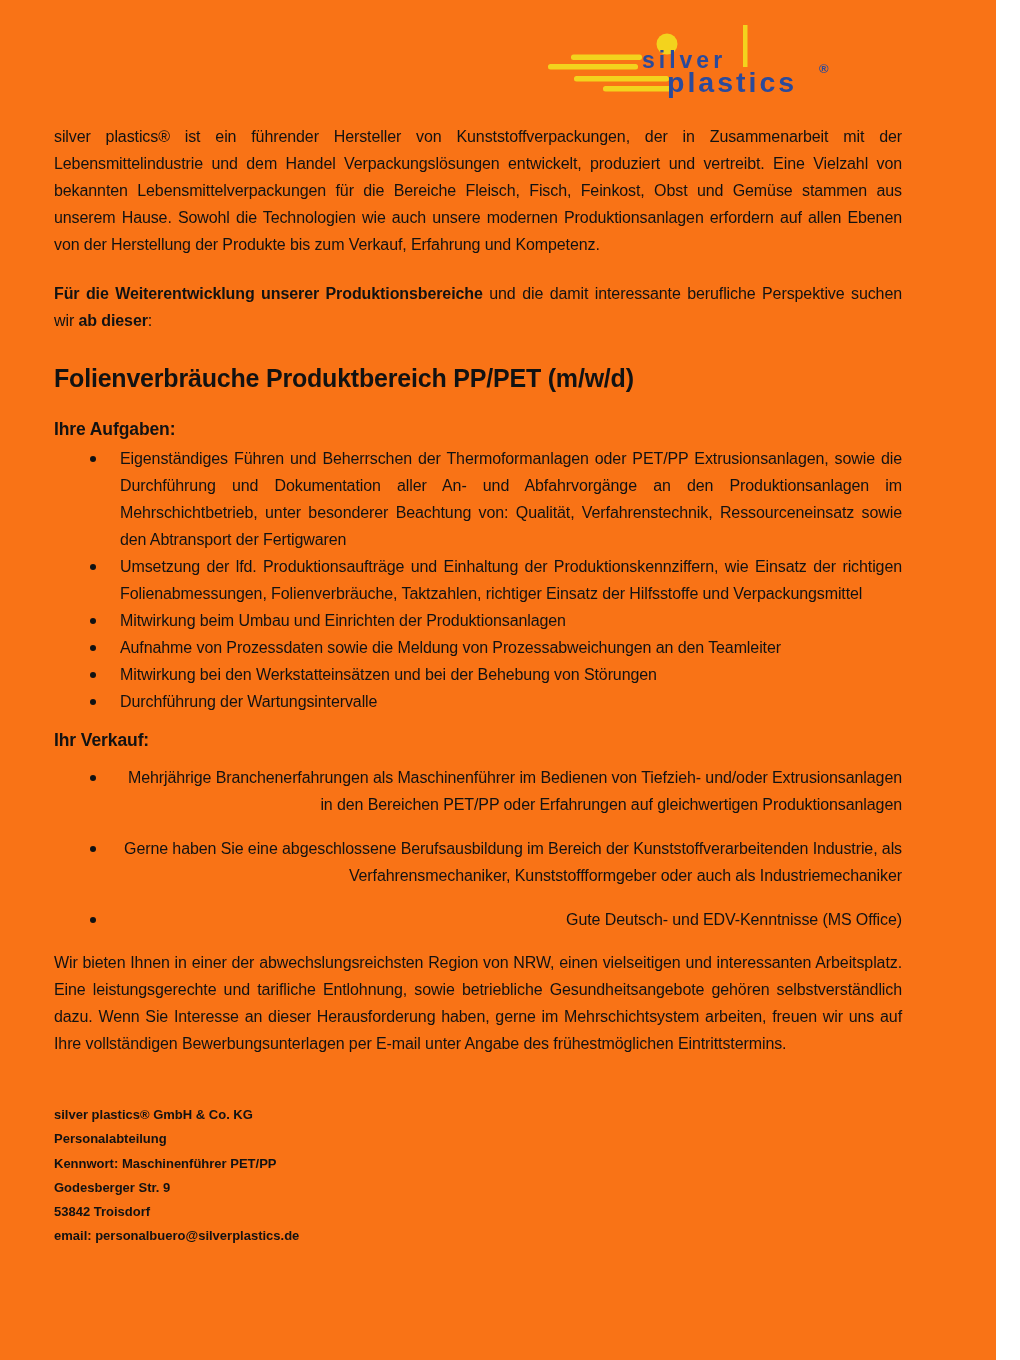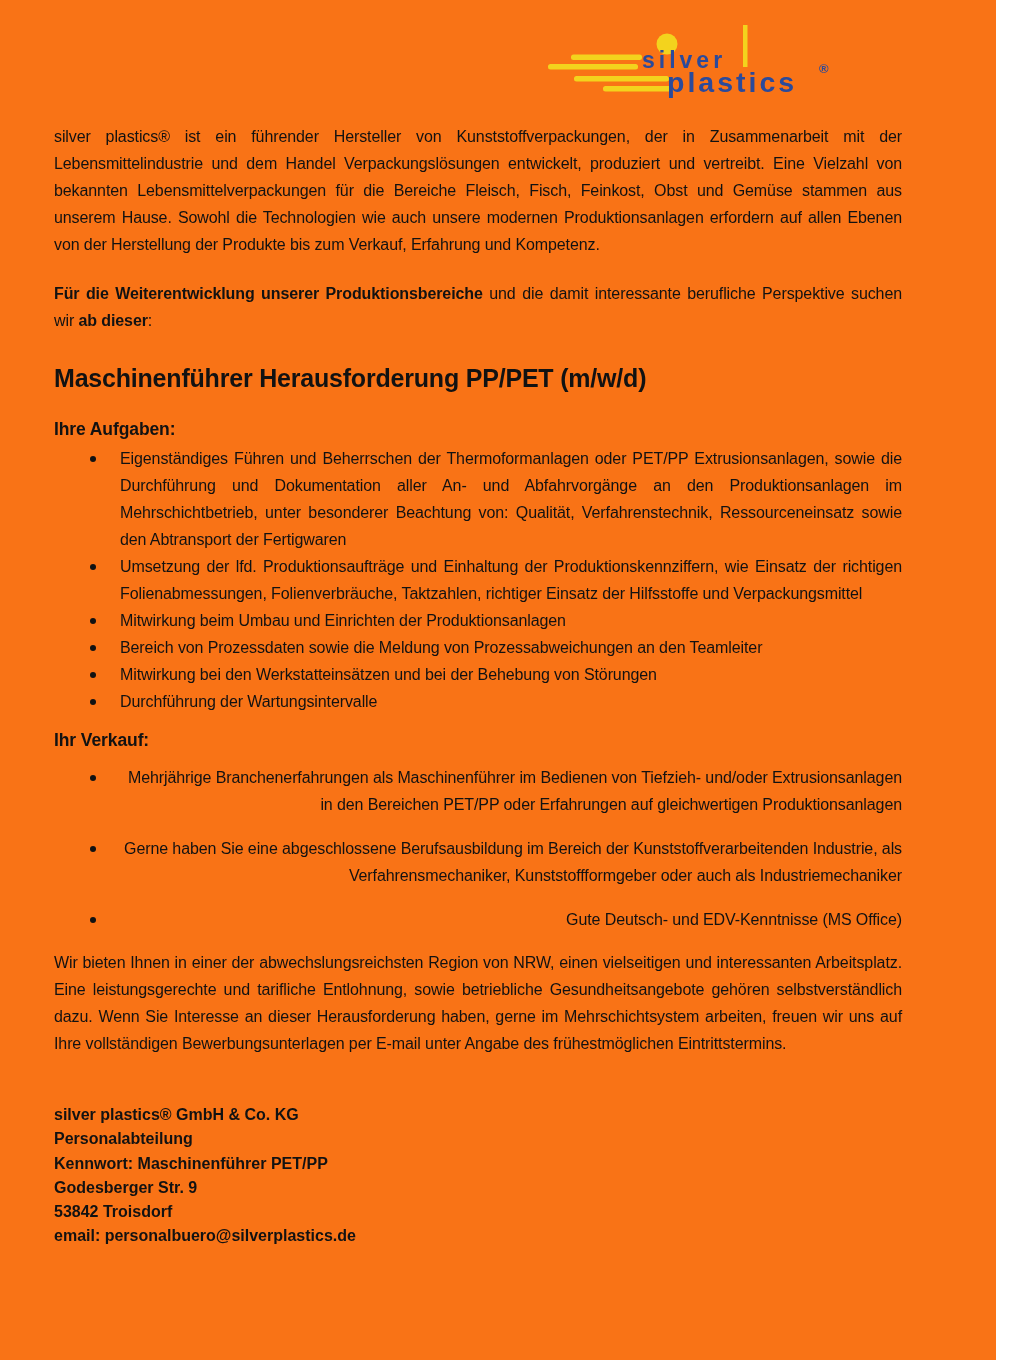--- a/index.html
+++ b/index.html
@@ -62,21 +62,21 @@
     border-radius:50%;
     background:var(--ink);
   }
   .tasks li{text-align:justify;}
   .profile li{text-align:right;margin-bottom:17px;}
   .profile li:last-child{margin-bottom:0;}
   .closing{margin-top:16px;}
   .contact{
     margin-top:46px;
     font-weight:bold;
-    font-size:16px;
+    font-size:13px;
     line-height:24.3px;
     letter-spacing:0;
   }
 </style>
 </head>
 <body>
 
 <div class="page">
 
   <div class="logo">
@@ -90,28 +90,28 @@
       <text x="107" y="43" font-size="23" letter-spacing="4">silver</text>
       <text x="132" y="67" font-size="28.5" letter-spacing="3">plastics</text>
       <text x="284" y="48" font-size="13">®</text>
     </svg>
   </div>
 
   <p class="p1 just">silver plastics® ist ein führender Hersteller von Kunststoffverpackungen, der in Zusammenarbeit mit der Lebensmittelindustrie und dem Handel Verpackungslösungen entwickelt, produziert und vertreibt. Eine Vielzahl von bekannten Lebensmittelverpackungen für die Bereiche Fleisch, Fisch, Feinkost, Obst und Gemüse stammen aus unserem Hause. Sowohl die Technologien wie auch unsere modernen Produktionsanlagen erfordern auf allen Ebenen von der Herstellung der Produkte bis zum Verkauf, Erfahrung und Kompetenz.</p>
 
   <p class="p2 just"><strong>Für die Weiterentwicklung unserer Produktionsbereiche</strong><span> und die damit interessante berufliche Perspektive suchen wir </span><strong>ab dieser</strong><span>:</span></p>
 
-  <h1>Maschinenführer Herausforderung PP/PET (m/w/d)</h1>
+  <h1>Folienverbräuche Produktbereich PP/PET (m/w/d)</h1>
 
   <h2 class="h-tasks">Ihre Aufgaben:</h2>
   <ul class="tasks">
       <li>Eigenständiges Führen und Beherrschen der Thermoformanlagen oder PET/PP Extrusionsanlagen, sowie die Durchführung und Dokumentation aller An- und Abfahrvorgänge an den Produktionsanlagen im Mehrschichtbetrieb, unter besonderer Beachtung von: Qualität, Verfahrenstechnik, Ressourceneinsatz sowie den Abtransport der Fertigwaren</li>
       <li>Umsetzung der lfd. Produktionsaufträge und Einhaltung der Produktionskennziffern, wie Einsatz der richtigen Folienabmessungen, Folienverbräuche, Taktzahlen, richtiger Einsatz der Hilfsstoffe und Verpackungsmittel</li>
       <li>Mitwirkung beim Umbau und Einrichten der Produktionsanlagen</li>
-      <li>Bereich von Prozessdaten sowie die Meldung von Prozessabweichungen an den Teamleiter</li>
+      <li>Aufnahme von Prozessdaten sowie die Meldung von Prozessabweichungen an den Teamleiter</li>
       <li>Mitwirkung bei den Werkstatteinsätzen und bei der Behebung von Störungen</li>
       <li>Durchführung der Wartungsintervalle</li>
     </ul>
 
   <h2 class="h-profile">Ihr Verkauf:</h2>
   <ul class="profile">
       <li>Mehrjährige Branchenerfahrungen als Maschinenführer im Bedienen von Tiefzieh- und/oder Extrusionsanlagen in den Bereichen PET/PP oder Erfahrungen auf gleichwertigen Produktionsanlagen</li>
       <li>Gerne haben Sie eine abgeschlossene Berufsausbildung im Bereich der Kunststoffverarbeitenden Industrie, als Verfahrensmechaniker, Kunststoffformgeber oder auch als Industriemechaniker</li>
       <li>Gute Deutsch- und EDV-Kenntnisse (MS Office)</li>
     </ul>

